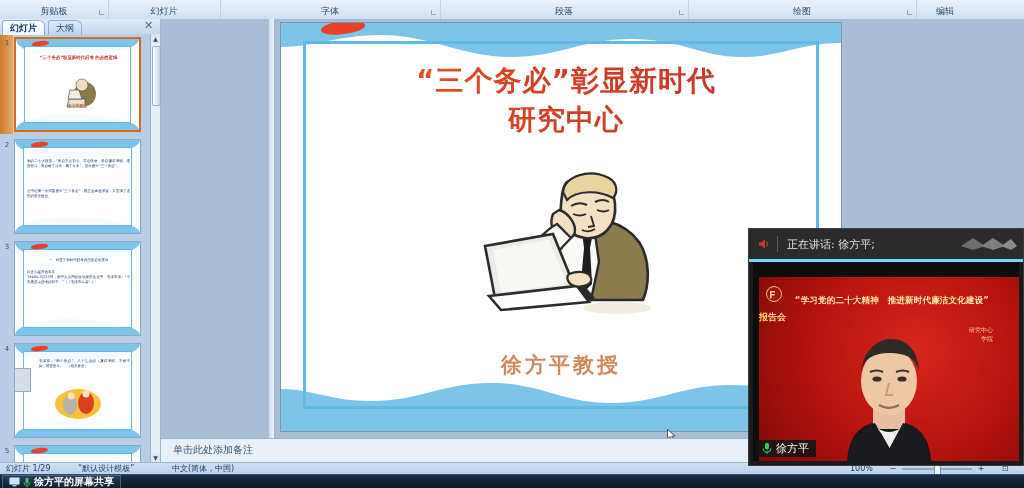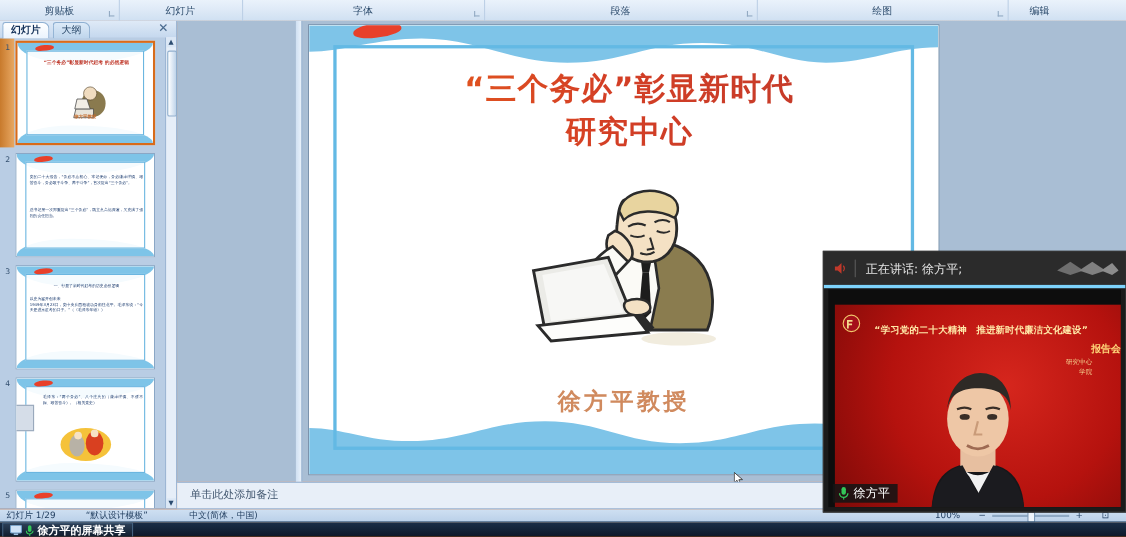--- a/index.html
+++ b/index.html
@@ -71,21 +71,21 @@
   .sbthumb{position:absolute;left:1px;top:2px;width:7px;height:58px;
     background:linear-gradient(to right,#ffffff,#bfd4ea);border:1px solid #90aecd;
     border-radius:2px;}
   .sbbtn{position:absolute;left:0;width:9px;height:9px;font-size:6px;
     color:#2c4c70;text-align:center;line-height:9px;background:#dbe7f5;}
 
   
   .editarea{position:absolute;left:161px;top:19px;right:0;height:419px;
     background:#a9bed4;}
   .slidewrap{position:absolute;left:120px;top:4px;width:560px;height:408px;
-    background:#fff;box-shadow:0 0 0 1px #7b93ad;padding-left:12px;}
+    background:#fff;box-shadow:0 0 0 1px #7b93ad;}
   .slide{position:absolute;inset:0;overflow:hidden;background:#fff;}
   .s-cloud-top{position:absolute;left:0;top:0;width:100%;height:46px;}
   .s-cloud-bot{position:absolute;left:0;bottom:0;width:100%;height:50px;}
   .s-frame{position:absolute;left:22px;top:18px;right:22px;bottom:22px;
     border:3px solid #63b9e4;}
   .s-redwave{position:absolute;left:40px;top:-2px;width:44px;height:13px;
     background:#e8402a;border-radius:50% 50% 45% 45%;transform:rotate(-7deg);z-index:3;}
   .s-title{position:absolute;left:50px;right:40px;top:38px;text-align:center;
     font-size:28px;line-height:39px;font-weight:bold;
     background:linear-gradient(to right,#e8601c 0%,#d43f25 45%,#c0392b 100%);
@@ -138,21 +138,21 @@
   .vbody{position:absolute;left:4px;top:34px;right:4px;bottom:4px;overflow:hidden;
     background:#0d0d0d;}
   .vstage{position:absolute;left:6px;top:14px;right:0px;bottom:0;background:
     radial-gradient(circle at 60% 40%, #d6261d 0%, #b5120e 55%, #7d0a08 100%);}
   .vbanner{position:absolute;left:14px;top:18px;right:8px;text-align:center;
     font-size:8.5px;font-weight:bold;color:#ffe9a8;white-space:nowrap;
     letter-spacing:.2px;}
   .vemblem{position:absolute;left:6px;top:8px;width:18px;height:20px;}
   .vsubline{position:absolute;right:26px;top:48px;font-size:6px;color:#f3cf8d;
     text-align:right;line-height:9px;}
-  .vsubline2{position:absolute;left:0;right:0;top:34px;text-align:right;
+  .vsubline2{position:absolute;left:0;right:0;top:34px;text-align:left;
     font-size:9px;color:#ffd77a;font-weight:bold;}
   .person{position:absolute;left:50%;transform:translateX(-50%);bottom:0;
     width:120px;height:132px;}
   .vnamebar{position:absolute;left:4px;bottom:4px;height:17px;
     background:rgba(20,20,20,.88);display:flex;align-items:center;gap:4px;
     padding:0 7px 0 5px;}
   .vname{font-size:11px;color:#fff;white-space:nowrap;}
 
   .cursor{position:absolute;left:506px;top:410px;width:9px;height:13px;}
 </style>

